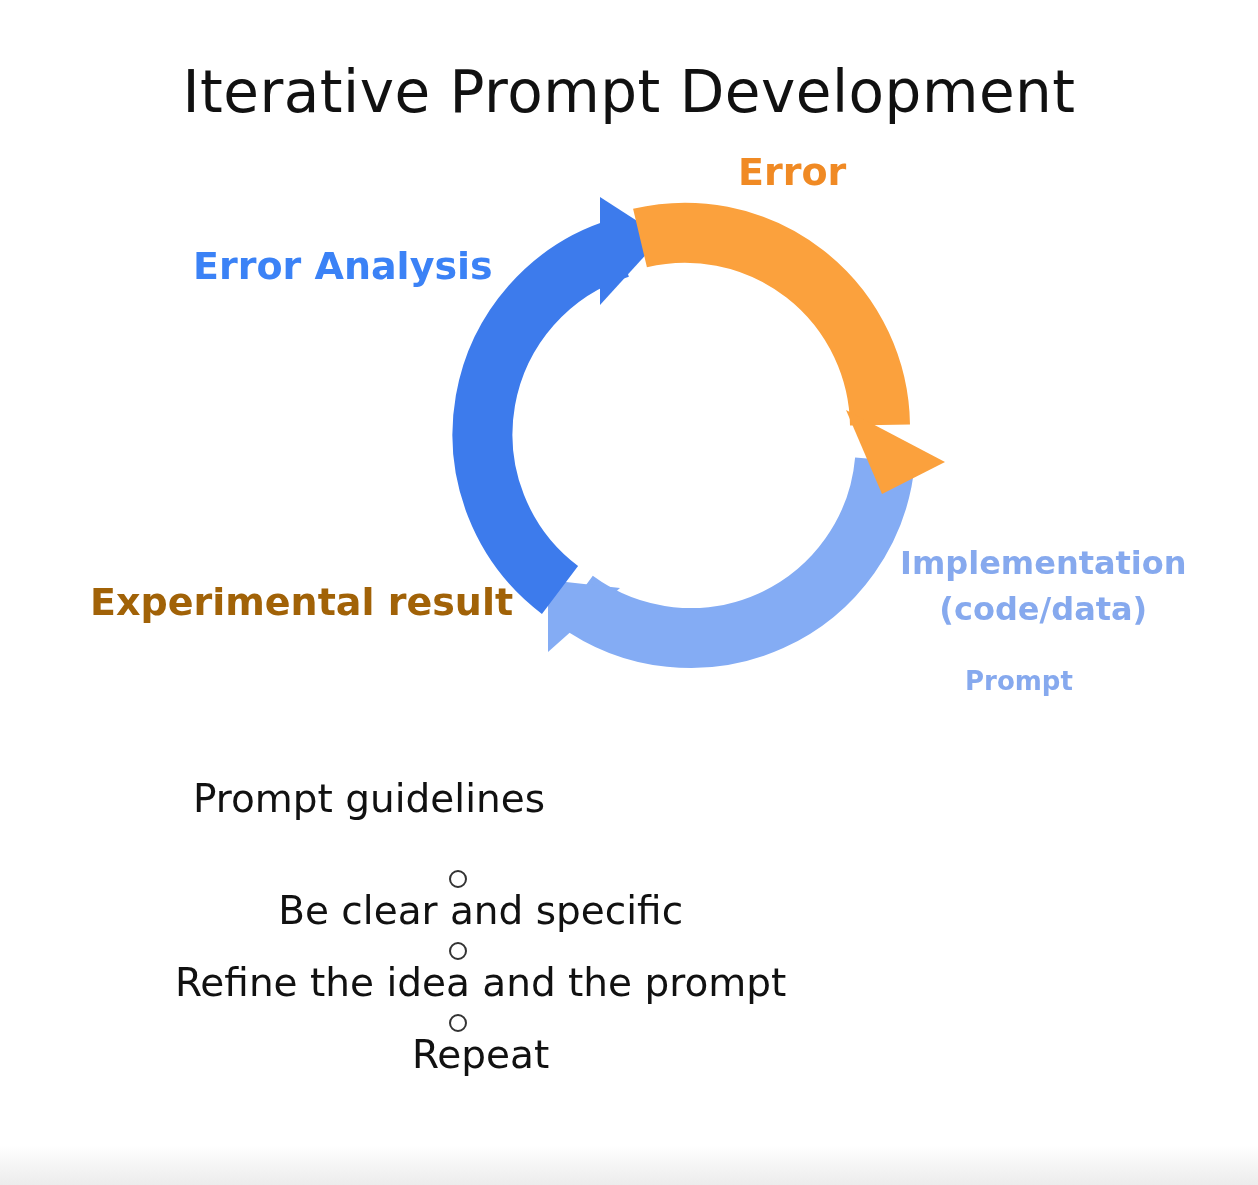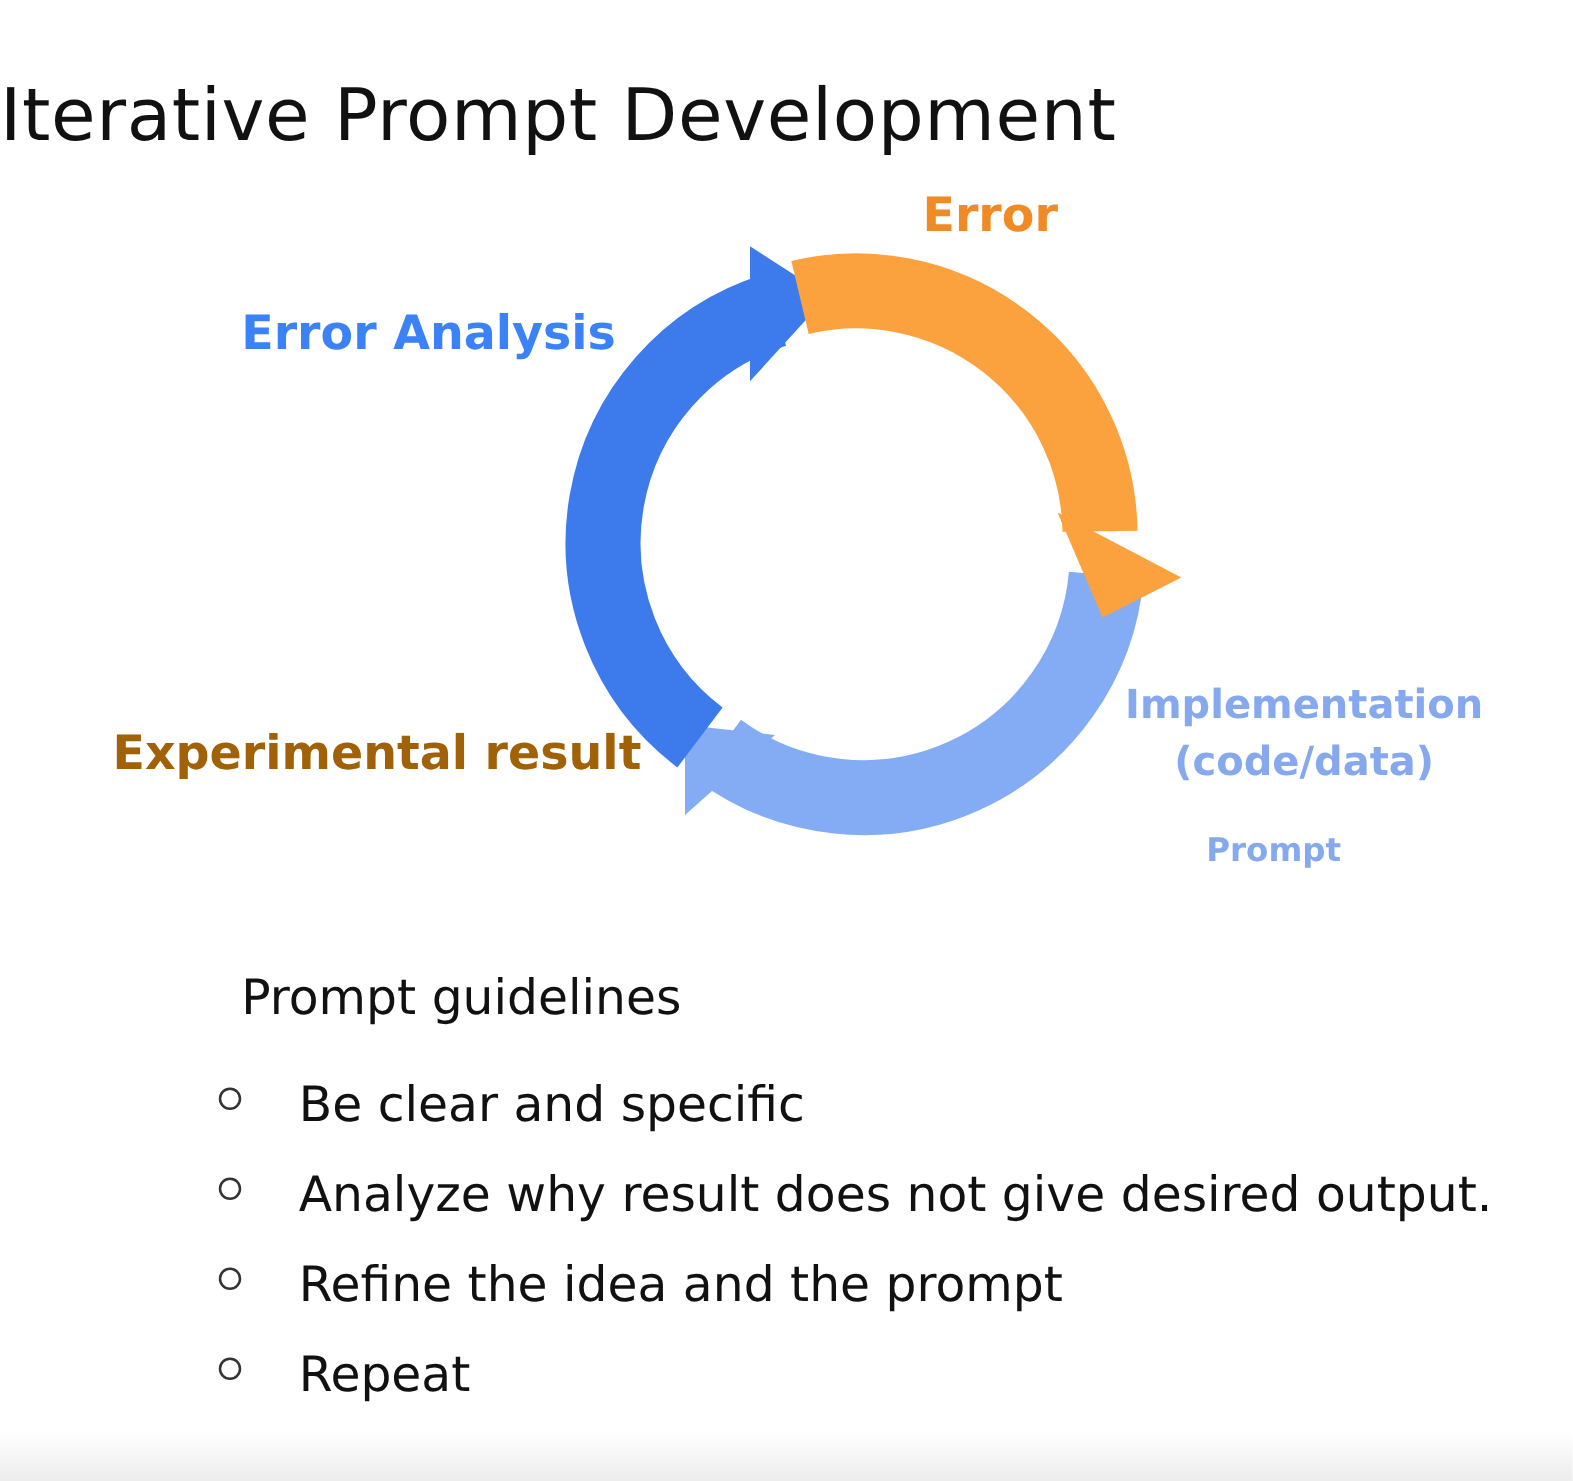--- a/index.html
+++ b/index.html
@@ -1,27 +1,27 @@
 <!DOCTYPE html>
 <html><head>
 <meta charset="utf-8">
 <style>
   html,body{margin:0;padding:0;}
   body{width:1258px;height:1185px;position:relative;background:#ffffff;overflow:hidden;font-family:"DejaVu Sans","Liberation Sans",sans-serif;}
-  .title{position:absolute;left:0;width:1258px;top:58px;text-align:left;font-size:58px;color:#111;font-weight:400;letter-spacing:0.5px;}
+  .title{position:absolute;left:0;width:1258px;top:58px;text-align:center;font-size:58px;color:#111;font-weight:400;letter-spacing:0.5px;}
   .lbl{position:absolute;font-weight:700;white-space:nowrap;}
   .lbl-idea{left:738px;top:150px;font-size:38px;color:#f08a24;}
   .lbl-err{left:193px;top:244px;font-size:38px;color:#3b82f6;}
   .lbl-exp{left:90px;top:580px;font-size:38px;color:#a16207;}
   .lbl-impl{left:900px;top:540px;font-size:32px;color:#86a9ee;text-align:center;line-height:46px;}
   .lbl-prompt{left:965px;top:666px;font-size:26px;color:#86a9ee;}
   svg.cycle{position:absolute;left:0;top:0;}
   .guide-title{position:absolute;left:193px;top:776px;font-size:39px;color:#111;}
   ul.guides{position:absolute;left:175px;top:862px;margin:0;padding:0;list-style:none;}
-  ul.guides li{position:relative;height:72px;display:flex;align-items:flex-start;}
+  ul.guides li{position:relative;height:72px;display:flex;align-items:center;flex-direction:column;}
   .bullet{width:14px;height:14px;border:2px solid #333;border-radius:50%;margin-right:46px;flex:none;margin-top:8px;}
   .gtext{font-size:39px;color:#111;}
   .bottom-fade{position:absolute;left:0;bottom:0;width:1258px;height:40px;background:linear-gradient(#ffffff,#ececec);}
 </style>
 </head>
 <body>
 
 <div class="title">Iterative Prompt Development</div>
 
 <svg class="cycle" width="1258" height="760" viewBox="0 0 1258 760">
@@ -52,24 +52,20 @@
 <div class="lbl lbl-prompt">Prompt</div>
 
 <div class="guide-title">Prompt guidelines</div>
 <ul class="guides">
   <li>
       <span class="bullet"></span>
       <span class="gtext">Be clear and specific</span>
     </li>
   <li>
       <span class="bullet"></span>
-      <span class="gtext">Analyze why result does not give desired output.</span>
-    </li>
-  <li>
-      <span class="bullet"></span>
       <span class="gtext">Refine the idea and the prompt</span>
     </li>
   <li>
       <span class="bullet"></span>
       <span class="gtext">Repeat</span>
     </li>
 </ul>
 
 <div class="bottom-fade"></div>
 

